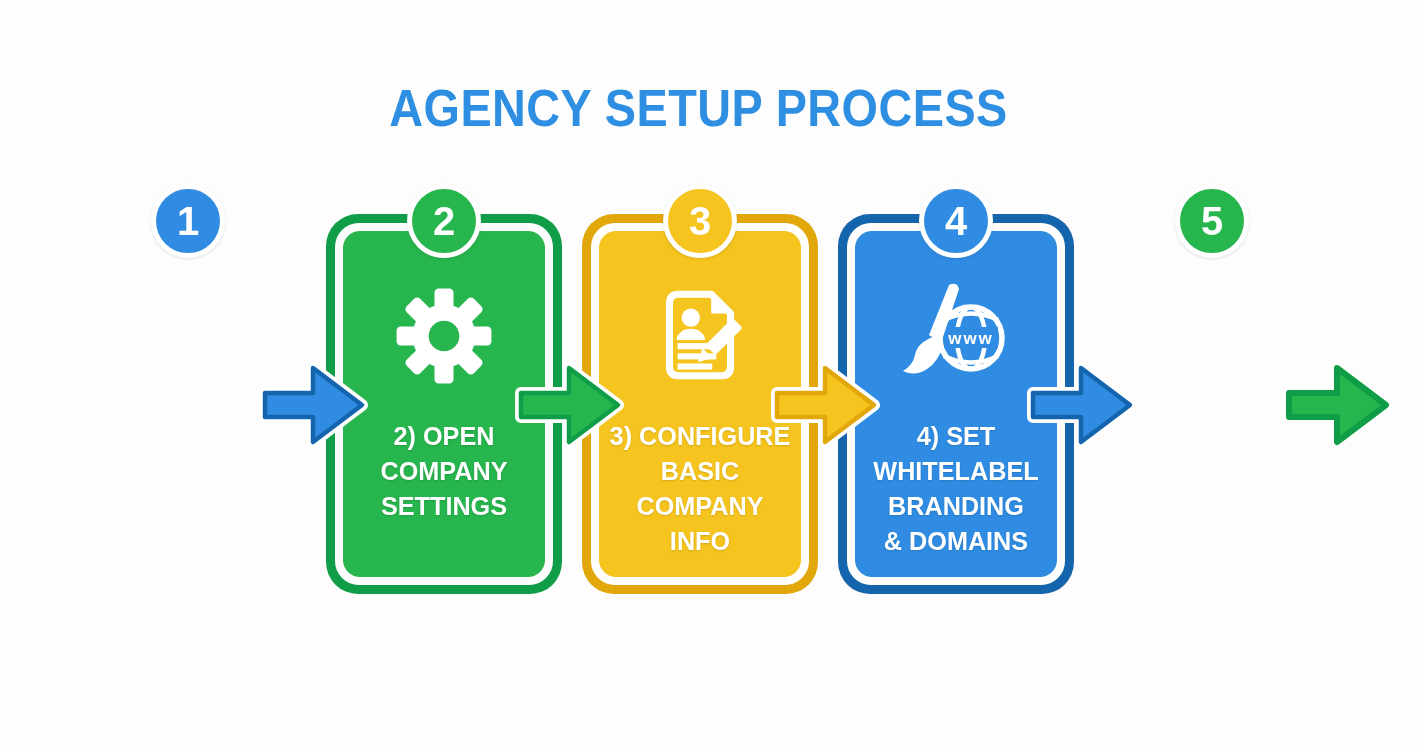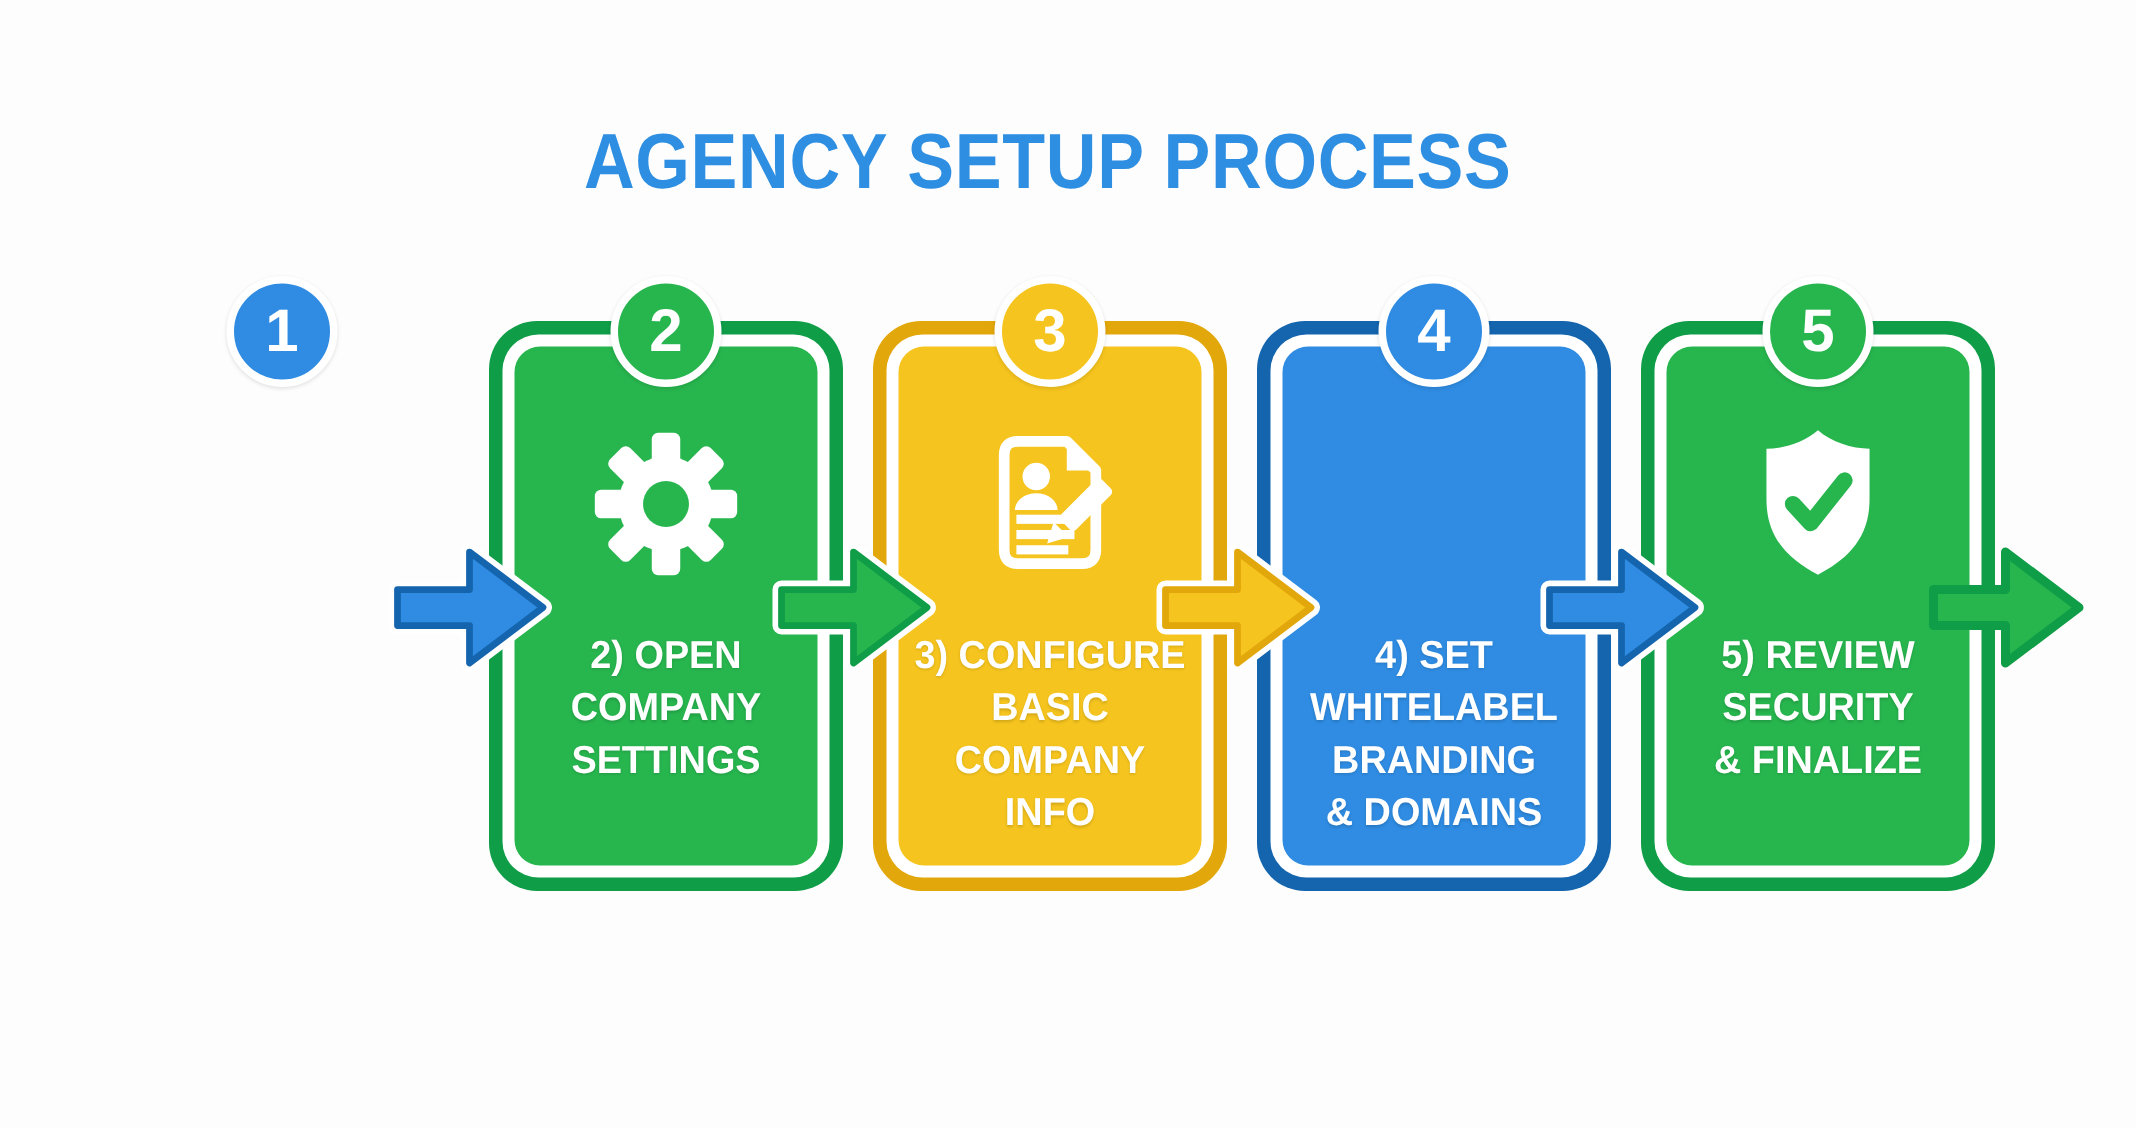--- a/index.html
+++ b/index.html
@@ -140,52 +140,49 @@
       </div>
   </div>
 
   <div class="step" style="left:838px" data-color="blue">
     <div class="badge">
         <span>4</span>
       </div>
     <div class="card">
         <div class="card-white">
           <div class="card-fill">
+      <div class="card-icon">
+        <svg viewBox="0 0 135 110" width="135" height="110">
+          <g stroke="#fff" fill="none">
+            <circle cx="82" cy="57" r="31" stroke-width="5.5"></circle>
+            <ellipse cx="82" cy="57" rx="14" ry="31" stroke-width="4.5"></ellipse>
+            <path d="M55,39 q27,-13 54,0" stroke-width="4.5"></path>
+            <path d="M55,75 q27,13 54,0" stroke-width="4.5"></path>
+          </g>
+          <rect x="55" y="46" width="54" height="21" fill="var(--fill)"></rect>
+          <text x="82" y="63" fill="#fff" font-size="17" font-weight="bold" text-anchor="middle" letter-spacing="2">www</text>
+          <path d="M60,4 Q68,0 70,8 L52,62 L40,54 Z" fill="#fff"></path>
+          <path d="M44,56 L54,64 Q50,80 38,88 Q26,96 14,90 Q24,84 26,74 Q28,62 44,56 Z" fill="#fff"></path>
+        </svg>
+      </div>
       <div class="card-label">
         <div>4) SET</div>
         <div>WHITELABEL</div>
         <div>BRANDING</div>
         <div>&amp; DOMAINS</div>
       </div>
     </div>
         </div>
       </div>
   </div>
 
   <div class="step" style="left:1094px" data-color="green">
     <div class="badge">
         <span>5</span>
       </div>
-    <div class="card">
-        <div class="card-white">
-          <div class="card-fill">
-      <div class="card-icon">
-        <svg viewBox="0 0 100 110" width="100" height="108">
-          <path d="M50,5 C41,13 27,17.5 15,17.5 V52 C15,79 31,93 50,103 C69,93 85,79 85,52 V17.5 C73,17.5 59,13 50,5 Z" fill="#fff"></path>
-          <path d="M33,55 L45,68 L68,39" stroke="var(--fill)" stroke-width="11" fill="none" stroke-linecap="round" stroke-linejoin="round"></path>
-        </svg>
-      </div>
-      <div class="card-label">
-        <div>5) REVIEW</div>
-        <div>SECURITY</div>
-        <div>&amp; FINALIZE</div>
-      </div>
-    </div>
-        </div>
-      </div>
   </div>
 
   <div class="arrow" style="left:261px" data-color="blue">
     <svg viewBox="0 0 105 104" width="105" height="104">
       <path class="a-under" d="M4,40 H52 V15 L101,52 L52,89 V64 H4 Z"></path>
       <path class="a-over" d="M4,40 H52 V15 L101,52 L52,89 V64 H4 Z"></path>
     </svg>
   </div>
   <div class="arrow" style="left:517px" data-color="green">
     <svg viewBox="0 0 105 104" width="105" height="104">

